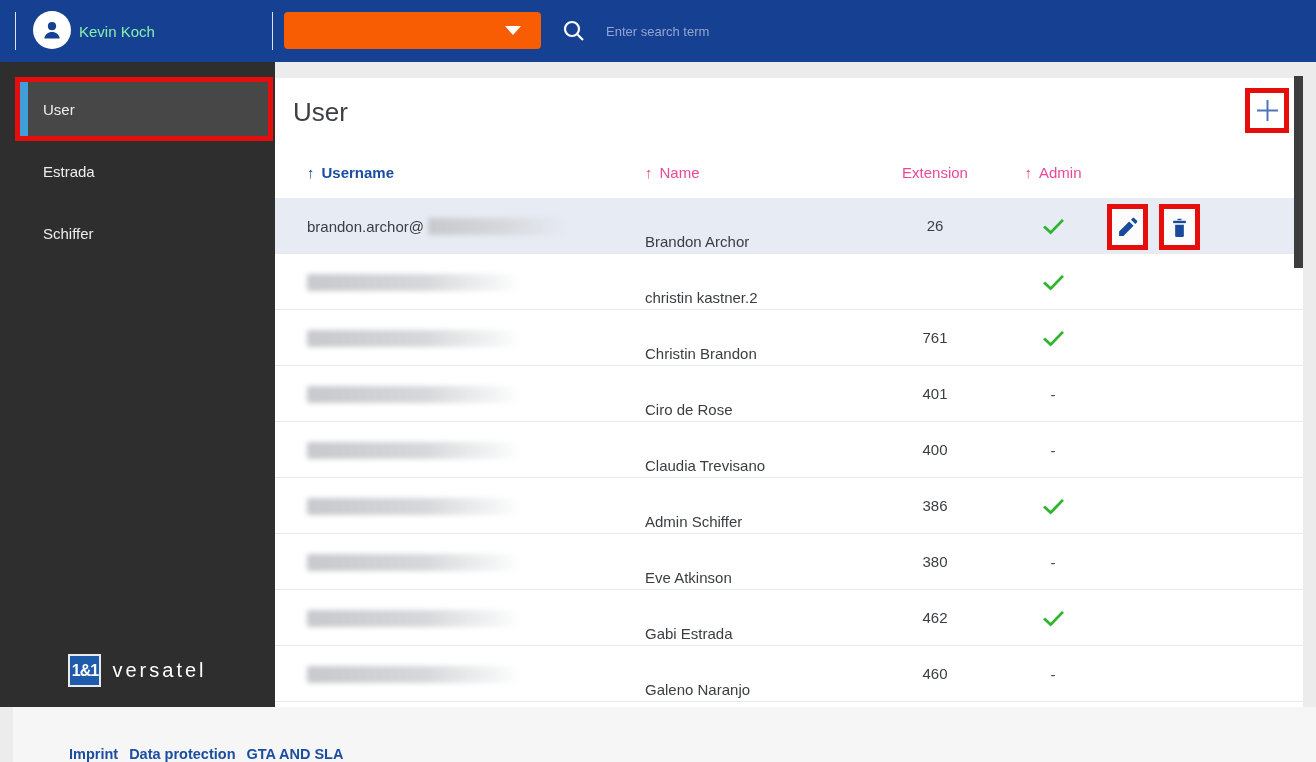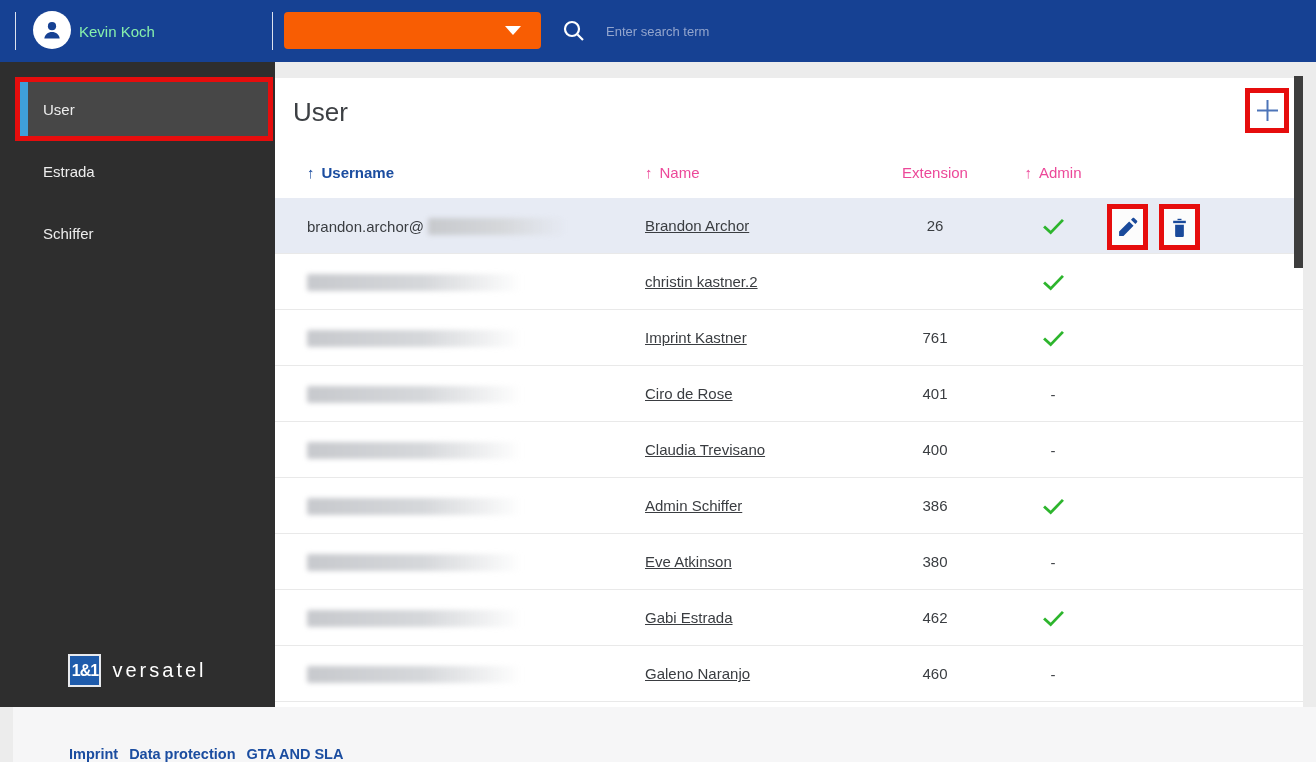--- a/index.html
+++ b/index.html
@@ -64,21 +64,21 @@
 
   .tbody { position:absolute; top:120px; left:0; width:100%; }
   .trow { position:relative; width:100%; height:56px; border-bottom:1px solid #e9e9e9; font-size:15px; color:#3a3d41; }
   .trow.hl { background:var(--row-highlight,#E7EBF4); }
   .c-user { position:absolute; left:32px; top:0; height:56px; display:flex; align-items:center; }
   .redact { display:inline-block; height:17px; border-radius:2px;
             background:linear-gradient(90deg,#c7c9cd 0%,#d6d8db 55%,rgba(238,239,240,0) 100%);
             filter:blur(2.5px); }
   .redact.blur-short { width:138px; margin-left:4px; }
   .redact.blur-long  { width:215px; }
-  .c-name { position:absolute; left:370px; top:0; height:56px; line-height:56px;text-decoration:underline; }
+  .c-name { position:absolute; left:370px; top:16px; height:56px; line-height:56px; }
   .c-ext  { position:absolute; left:620px; top:0; width:80px; text-align:center; line-height:56px; }
   .c-admin{ position:absolute; left:738px; top:0; width:80px; height:56px; display:flex; align-items:center; justify-content:center; }
   .c-admin .check { color:var(--green-check,#2DB52D); }
   .dash { color:#44474b; }
   .icon-btn { width:100%; height:100%; background:#fcfcfc; border:none; display:flex; align-items:center; justify-content:center; cursor:pointer; padding:0; }
   .icon-btn svg { color:var(--icon-blue,#1A4A9B); }
 
   .scroll-thumb { position:absolute; left:1294px; top:76px; width:9px; height:192px; background:#3d3d3d; cursor:pointer; }
 
   
@@ -207,21 +207,21 @@
       </svg>
 
     </div>
 
   </div>
       <div class="trow">
     <div class="c-user">
       <span></span>
       <span class="redact blur-long"></span>
     </div>
-    <div class="c-name">Imprint Kastner</div>
+    <div class="c-name">Christin Brandon</div>
     <div class="c-ext">761</div>
     <div class="c-admin">
       <svg class="check" width="23" height="17" viewBox="0 0 24 18" fill="none" stroke="currentColor" stroke-width="3">
         <path d="M2 9 L9 15.5 L22 2"></path>
       </svg>
 
     </div>
 
   </div>
       <div class="trow">

